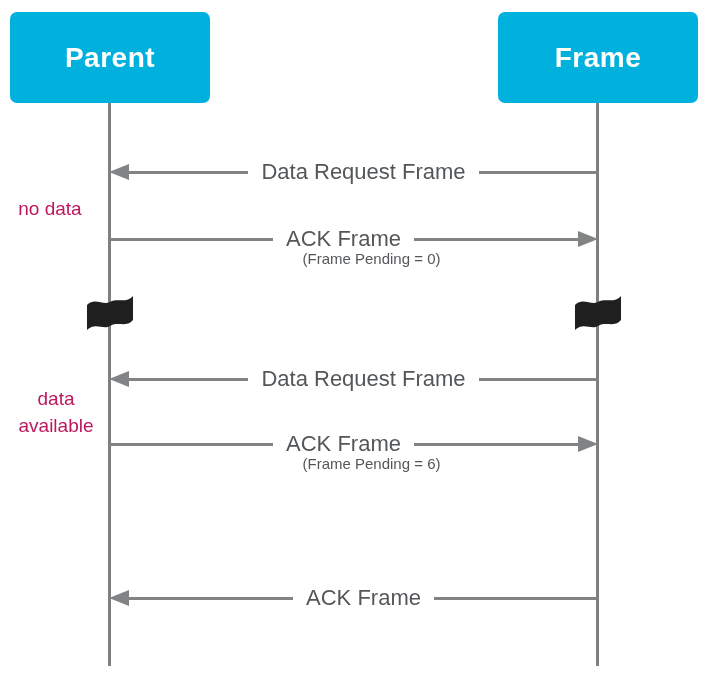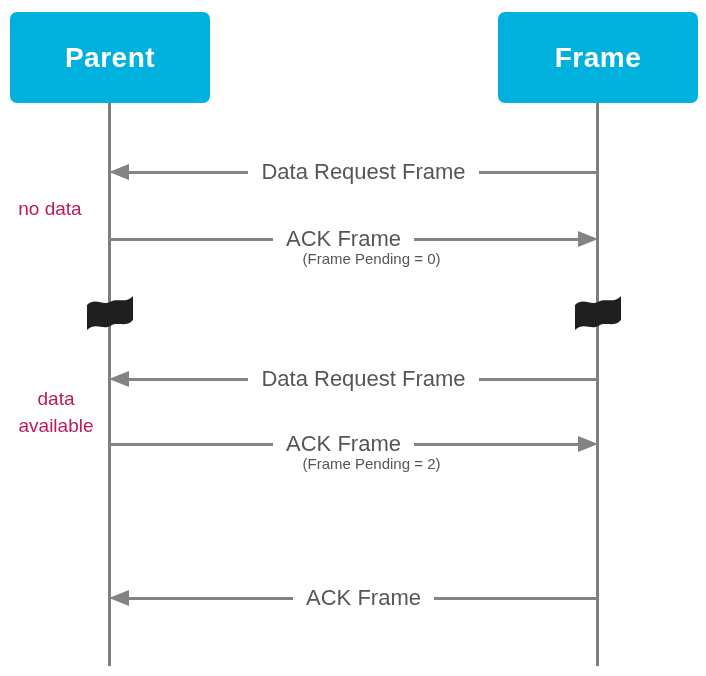--- a/index.html
+++ b/index.html
@@ -134,21 +134,21 @@
     <div class="label-stack">
       <span class="msg-label">Data Request Frame</span>
     </div>
     <div class="seg"></div>
   </div>
 
   <div class="msg" style="top:427px">
     <div class="seg"></div>
     <div class="label-stack">
       <span class="msg-label">ACK Frame</span>
-      <span class="msg-sublabel">(Frame Pending = 2)</span>
+      <span class="msg-sublabel">(Frame Pending = 6)</span>
     </div>
     <div class="seg"></div>
     <div class="head-right"></div>
   </div>
 
 
   <div class="msg" style="top:581px">
     <div class="head-left"></div>
     <div class="seg"></div>
     <div class="label-stack">

